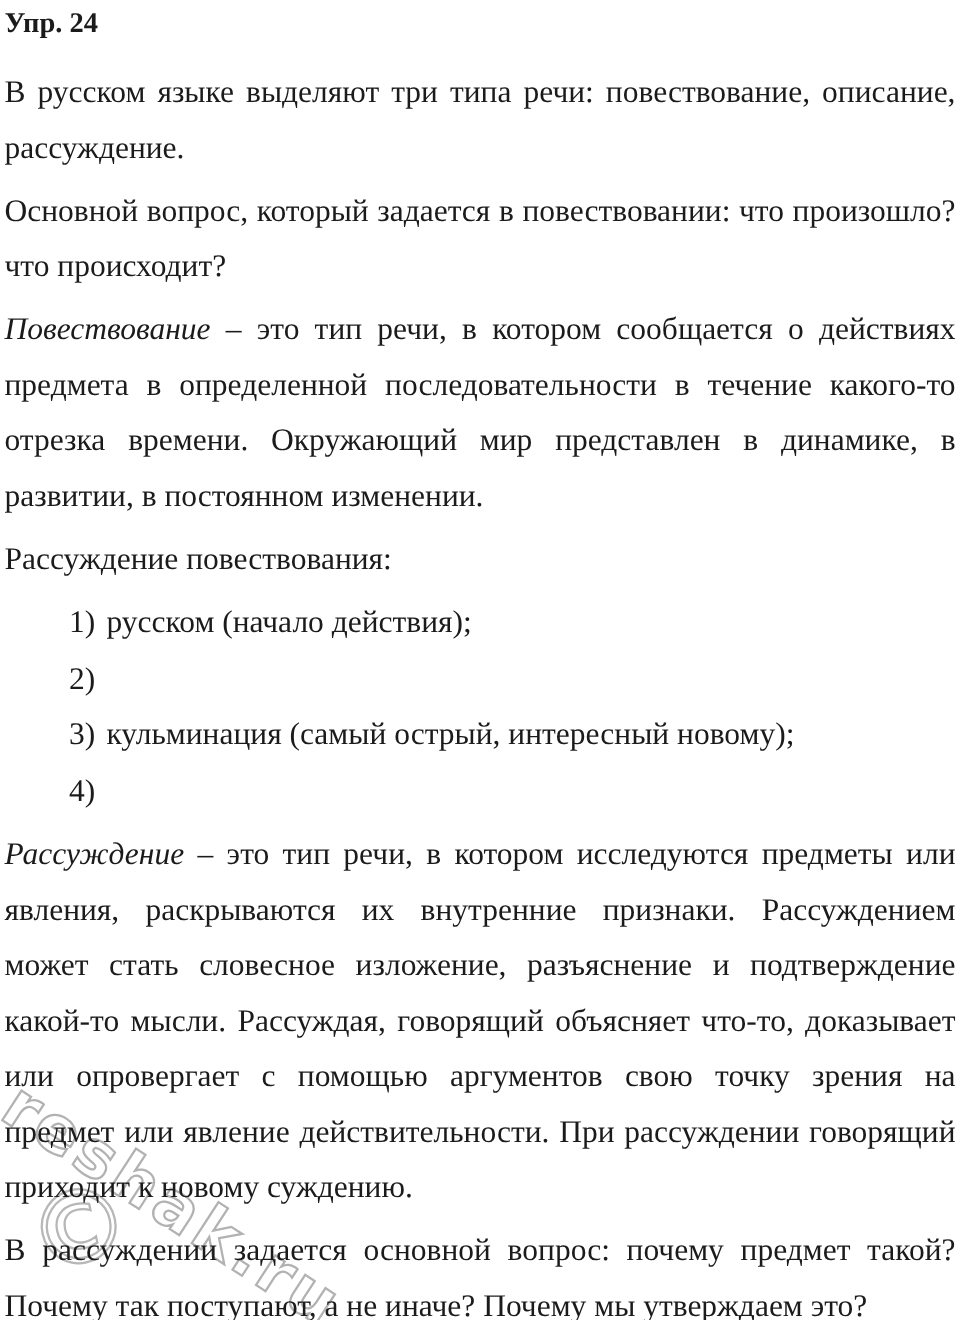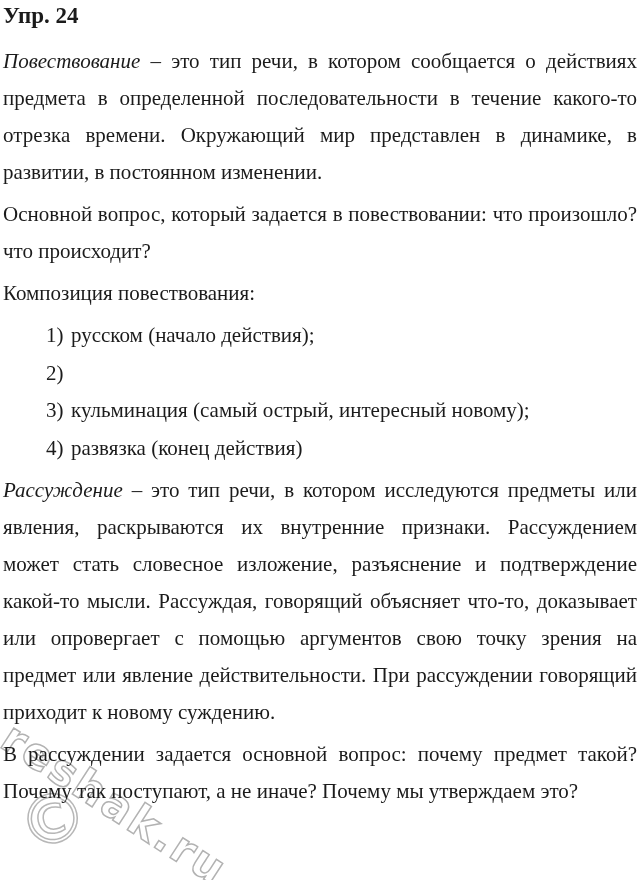--- a/index.html
+++ b/index.html
@@ -19,21 +19,21 @@
     color: #1b1b1b;
     box-sizing: border-box;
     padding: 2px 2px 0 3px;
   }
   .content {
     position: relative;
     z-index: 1;
   }
   .exercise-title {
     font-weight: bold;
-    font-size: 23px;
+    font-size: 19px;
     line-height: 28px;
     margin: 0 0 13px 0;
     text-align: left;
   }
   p.para {
     margin: 0 0 5px 0;
     text-align: justify;
   }
   p.para i {
     font-style: italic;
@@ -97,42 +97,42 @@
 
   <div class="watermark">
     <span class="wm-text">reshak.ru</span>
     <span class="wm-copy">©</span>
   </div>
 
   <div class="content">
 
     <div class="exercise-title">Упр. 24</div>
 
+    <p class="para">В русском языке выделяют три типа речи: повествование, описание, рассуждение.</p>
+
+    <p class="para">Основной вопрос, который задается в повествовании: что произошло? что происходит?</p>
 
     <p class="para"><i>Повествование</i><span> – это тип речи, в котором сообщается о действиях предмета в определенной последовательности в течение какого-то отрезка времени. Окружающий мир представлен в динамике, в развитии, в постоянном изменении.</span></p>
 
-    <p class="para">Основной вопрос, который задается в повествовании: что произошло? что происходит?</p>
-
-    <p class="para">Композиция повествования:</p>
+    <p class="para">Рассуждение повествования:</p>
 
     <div class="composition-list">
       <div class="list-row">
         <span class="list-marker">1)</span>
         <span class="list-text">русском (начало действия);</span>
       </div>
       <div class="list-row">
         <span class="list-marker">2)</span>
       </div>
       <div class="list-row">
         <span class="list-marker">3)</span>
         <span class="list-text">кульминация (самый острый, интересный новому);</span>
       </div>
       <div class="list-row">
         <span class="list-marker">4)</span>
-        <span class="list-text">развязка (конец действия)</span>
       </div>
     </div>
 
     <p class="para"><i>Рассуждение</i><span> – это тип речи, в котором исследуются предметы или явления, раскрываются их внутренние признаки. Рассуждением может стать словесное изложение, разъяснение и подтверждение какой-то мысли. Рассуждая, говорящий объясняет что-то, доказывает или опровергает с помощью аргументов свою точку зрения на предмет или явление действительности. При рассуждении говорящий приходит к новому суждению.</span></p>
 
     <p class="para">В рассуждении задается основной вопрос: почему предмет такой? Почему так поступают, а не иначе? Почему мы утверждаем это?</p>
 
   </div>
 </div>
 

